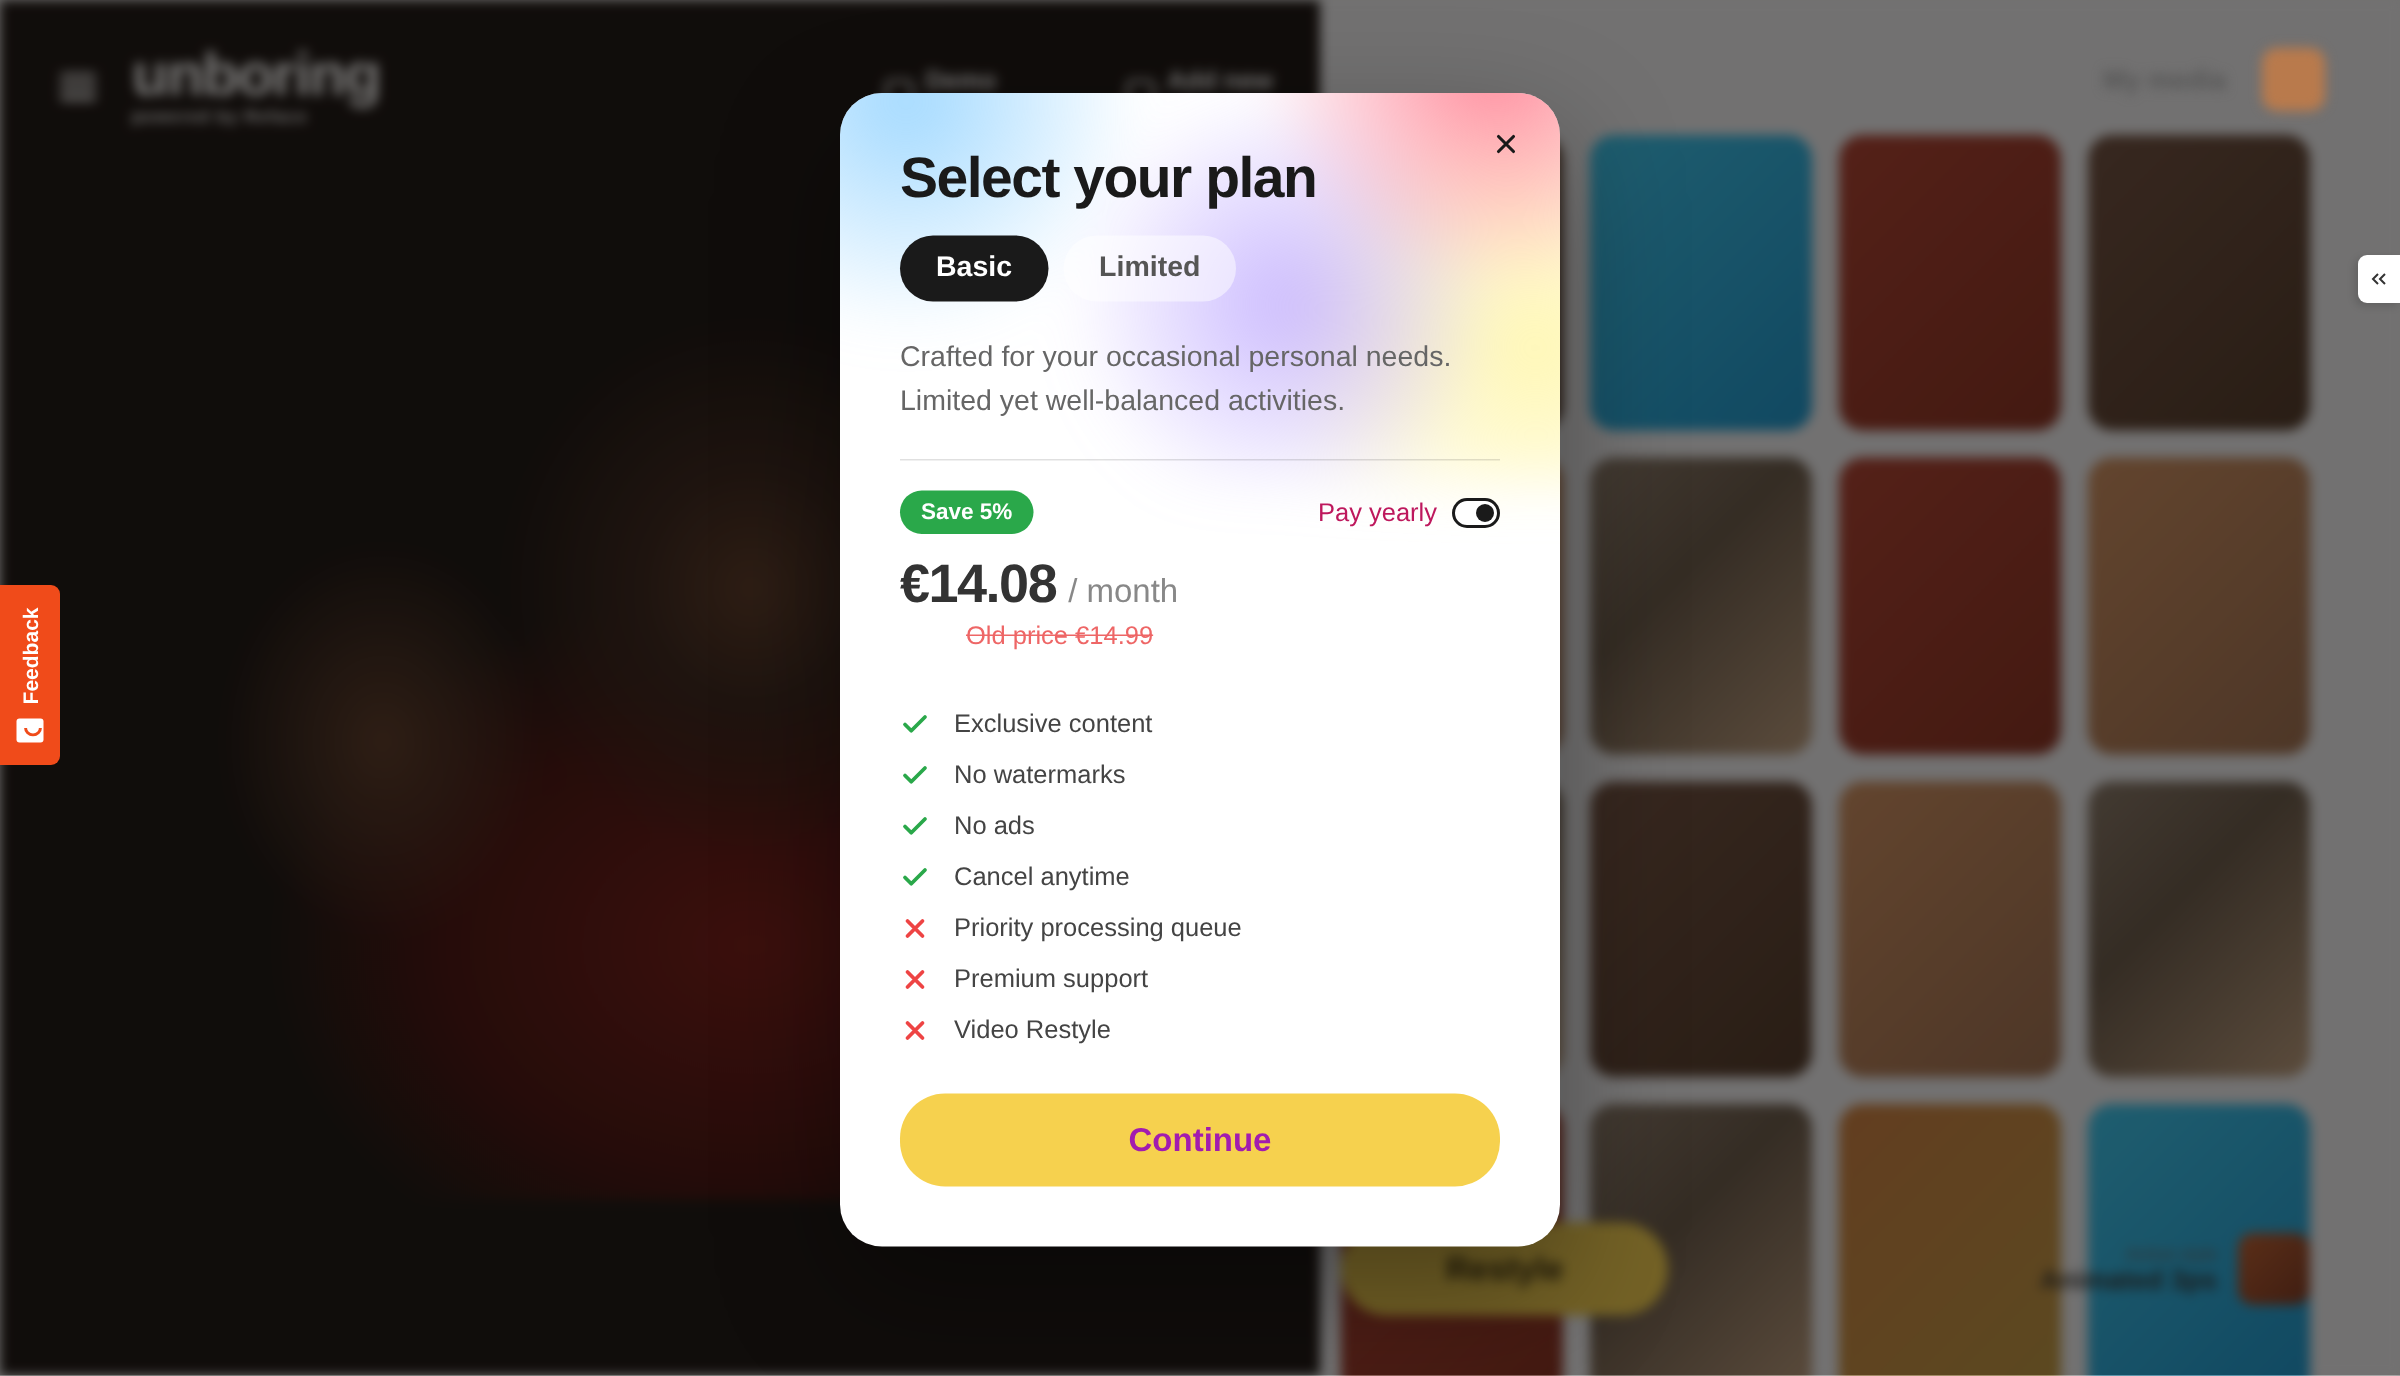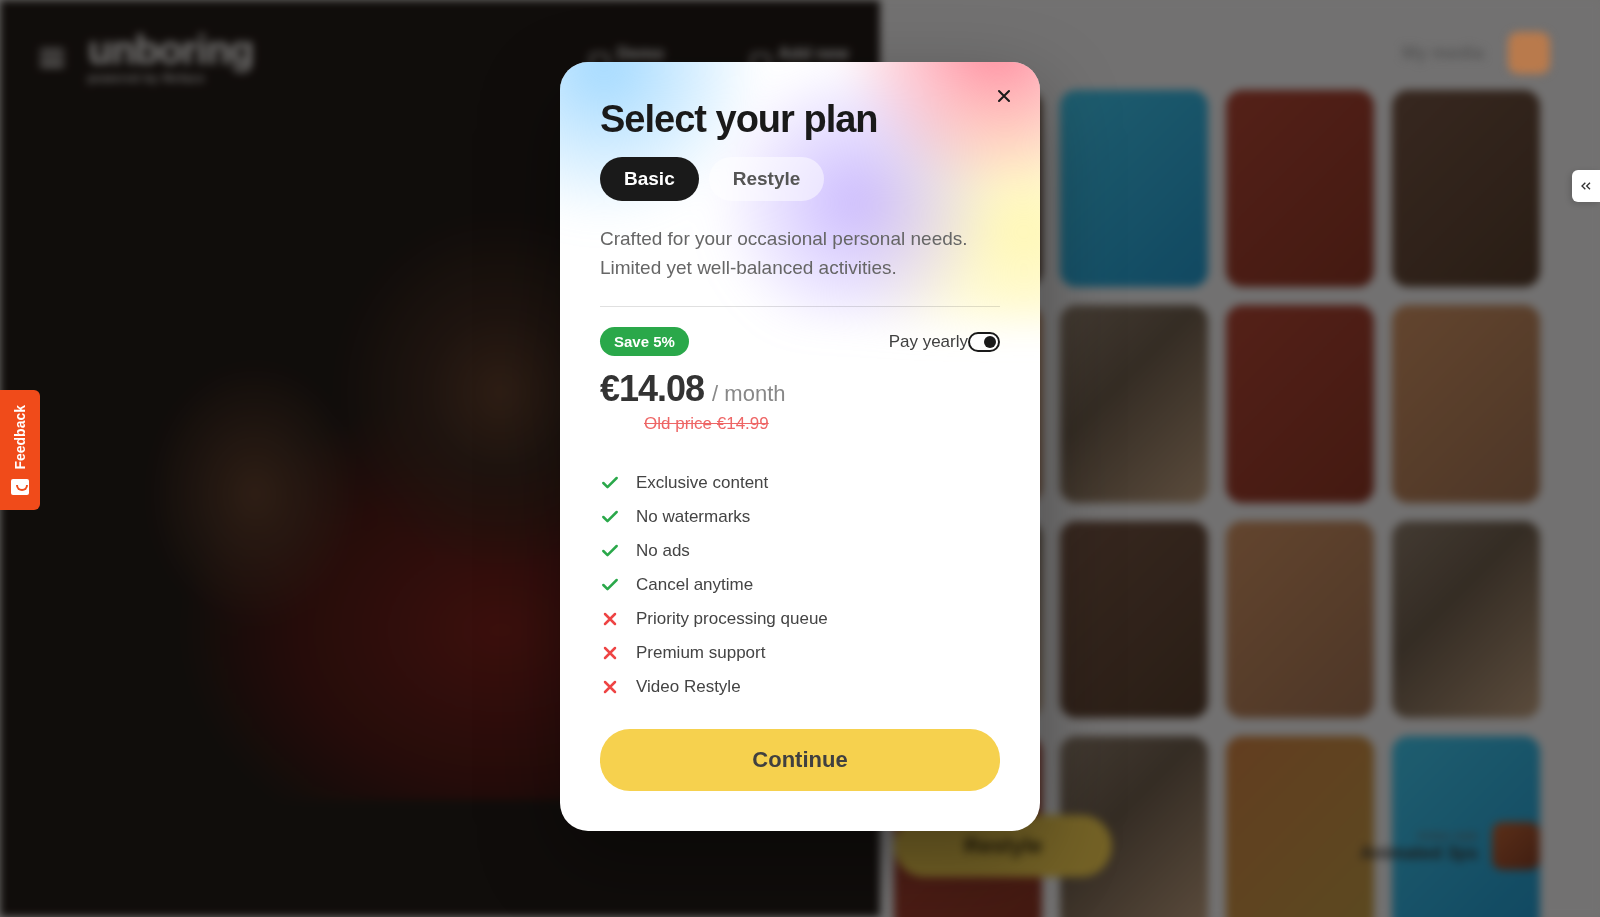--- a/index.html
+++ b/index.html
@@ -87,36 +87,36 @@
 .title { font-size:38px; font-weight:900; letter-spacing:-1px; color:#1a1a1a; margin-bottom:16px;}
 .tabs { display:flex; gap:10px; margin-bottom:24px;}
 .tab { padding:11px 24px; border-radius:24px; font-size:19px; font-weight:600; color:#555; cursor:pointer; background:rgba(255,255,255,.5);text-align:center;}
 .tab.active { background:#1a1a1a; color:#fff; }
 
 .desc { font-size:19px; line-height:1.5; color:#666; max-width:380px;}
 .hr { border:none; border-top:1px solid rgba(0,0,0,.12); margin:24px 0 20px; }
 
 .price-row { display:flex; justify-content:space-between; }
 .badge { display:inline-block; background:#2aa84a; color:#fff; font-size:15px; font-weight:700; padding:6px 14px; border-radius:18px;}
-.pay-yearly { display:flex; align-items:center; font-size:17px; color:#404040;}
+.pay-yearly { display:flex; align-items:center; gap:10px; font-size:17px; color:#be185d;}
 .toggle { width:32px; height:20px; border:2px solid #1a1a1a; border-radius:12px; position:relative; background:#fff;}
 .toggle::after{ content:""; position:absolute; right:2px; top:2px; width:12px; height:12px; border-radius:50%; background:#1a1a1a; }
 
 .price-line { display:flex; align-items:baseline; gap:8px; margin-top:12px;}
 .price { font-size:36px; font-weight:900; color:#333; letter-spacing:-1px;}
 .per { font-size:22px; color:#888; font-weight:500;}
 .old { font-size:17px; color:#e66; text-decoration: line-through; margin-top:4px; display:inline-block; font-weight:500;margin-left:44px;}
 
 .features { margin-top:39px; display:flex; flex-direction:column; gap:14px; }
 .feat { display:flex; align-items:center; gap:16px; font-size:17px; color:#444;}
 .feat svg{width:20px;height:20px; flex-shrink:0;}
 .feat.yes svg{stroke:#2aa84a;}
 .feat.no svg{stroke:#e44;}
 
-.cta { margin-top:32px; width:100%; background:#f6d14e; color:#404040; font-size:22px; font-weight:700; border:none; padding:18px 0; border-radius:30px; cursor:pointer;}
+.cta { margin-top:32px; width:100%; background:#f6d14e; color:#a21caf; font-size:22px; font-weight:700; border:none; padding:18px 0; border-radius:30px; cursor:pointer;}
 </style>
 </head>
 <body>
 
 <div class="backdrop">
   <div class="backdrop-left">
     <div class="hdr-left">
       <div class="menu-btn"></div>
       <div class="logo">
         <span class="logo-main">unboring</span>
@@ -185,21 +185,21 @@
   <div class="close">
     <svg viewBox="0 0 24 24" fill="none" stroke="#1a1a1a" stroke-width="2.5" stroke-linecap="round">
         <path d="M6 6l12 12M18 6L6 18"></path>
       </svg>
   </div>
   <div class="modal-body">
     <h1 class="title">Select your plan</h1>
 
     <div class="tabs">
       <div class="tab active">Basic</div>
-      <div class="tab">Restyle</div>
+      <div class="tab">Limited</div>
     </div>
 
     <p class="desc">Crafted for your occasional personal needs. Limited yet well-balanced activities.</p>
     <hr class="hr">
 
     <div class="price-row">
       <span class="badge">Save 5%</span>
       <div class="pay-yearly">
         <span>Pay yearly</span>
         <span class="toggle"></span>

